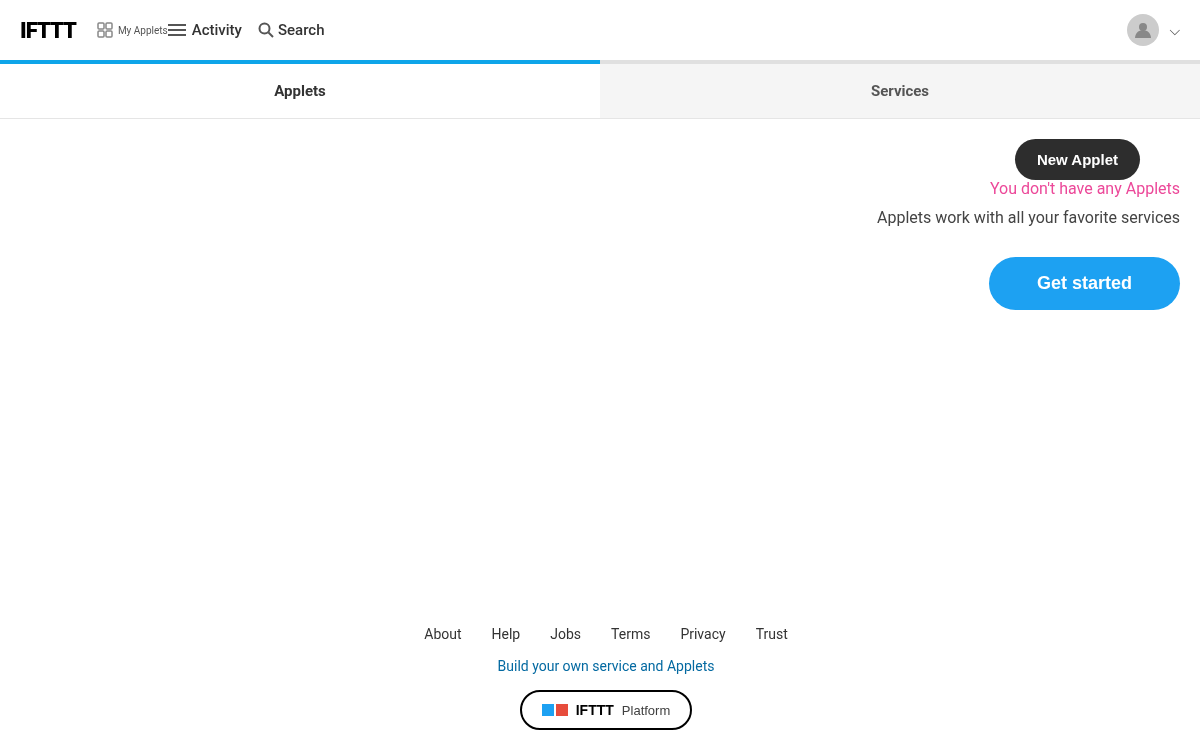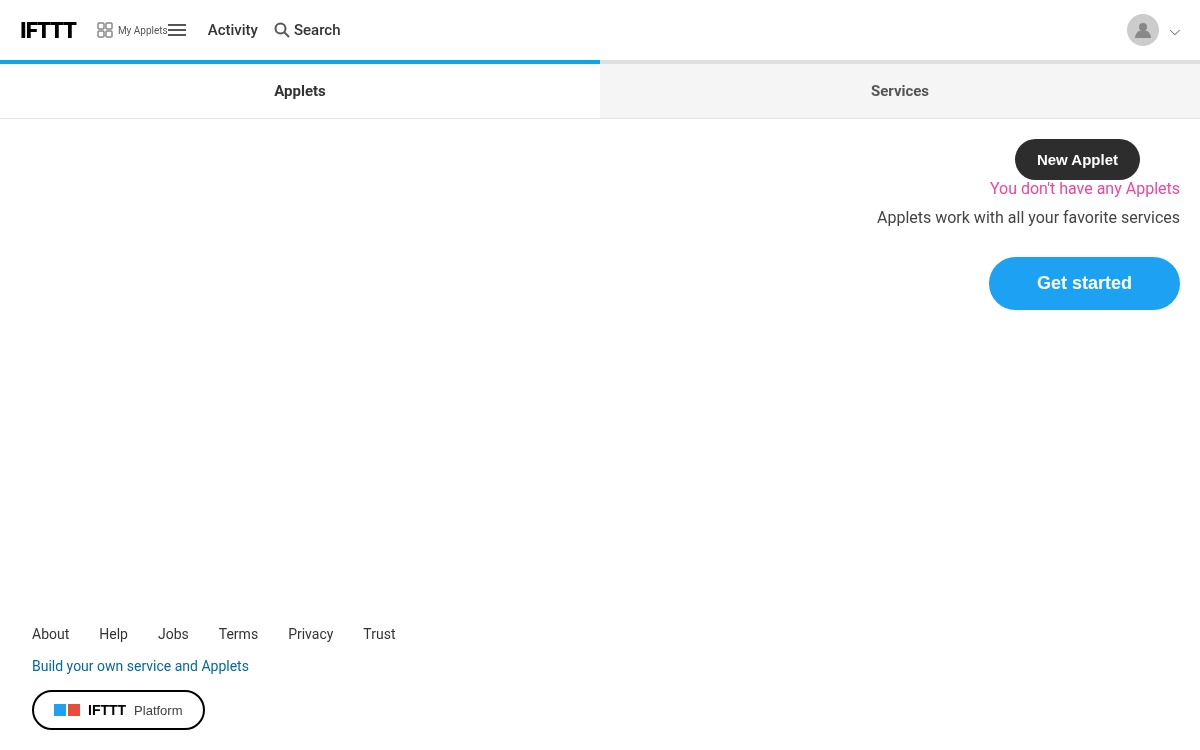--- a/index.html
+++ b/index.html
@@ -53,21 +53,20 @@
       margin-right: 6px;
       color: #555;
       cursor: pointer;
     }
     .nav-activity {
       font-size: 15px;
       color: #333;
       font-weight: 500;
       margin-right: 16px;
       cursor: pointer;
-      margin-left: 16px;
     }
     .nav-search-icon {
       display: flex;
       align-items: center;
       margin-right: 4px;
       color: #555;
     }
     .nav-search {
       font-size: 15px;
       color: #333;
@@ -182,21 +181,21 @@
     
     .footer {
       position: fixed;
       bottom: 0;
       left: 12px;
       right: 0;
       background: #fff;
       padding: 30px 20px 20px;
       display: flex;
       flex-direction: column;
-      align-items: flex-start;
+      align-items: center;
       gap: 16px;
     }
     .footer-links {
       display: flex;
       gap: 30px;
     }
     .footer-link {
       font-size: 14px;
       color: #333;
       cursor: pointer;

